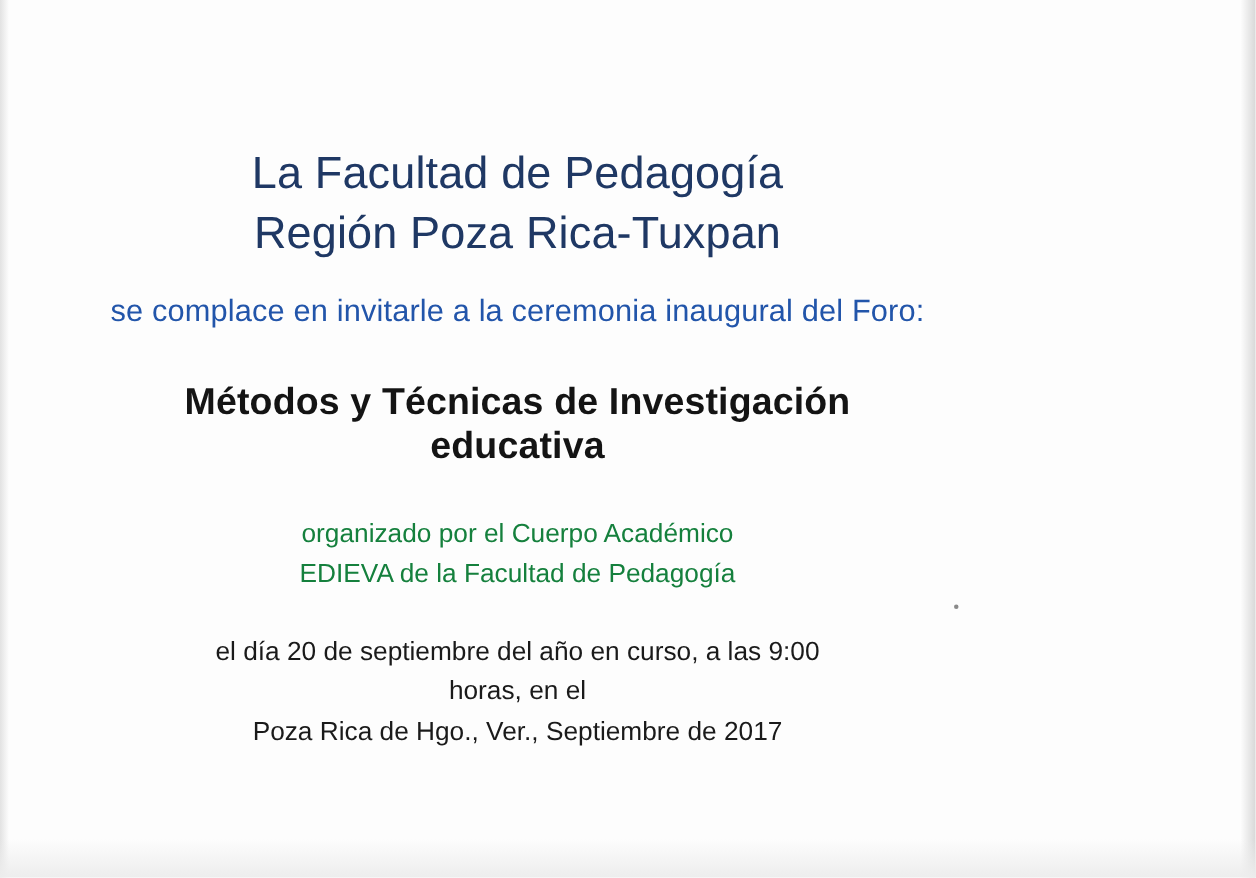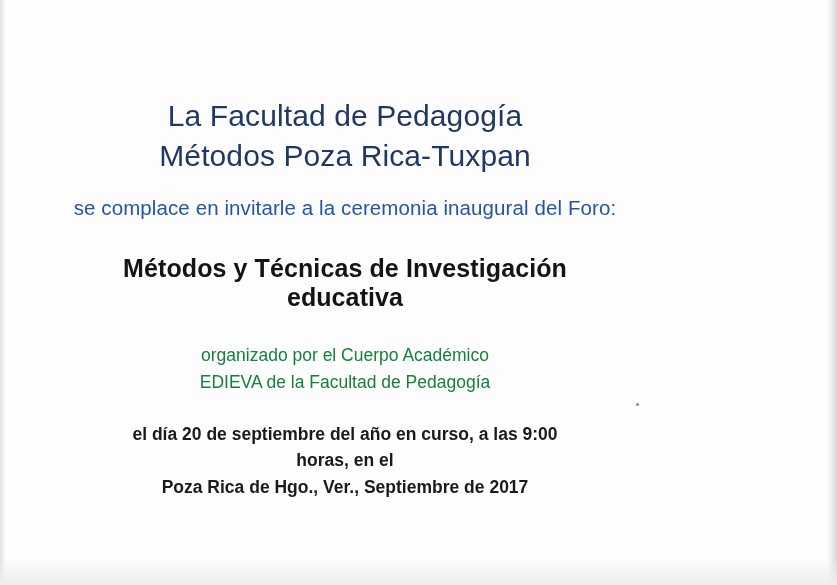--- a/index.html
+++ b/index.html
@@ -82,21 +82,21 @@
     line-height: 1.5;
     font-weight: 400;
     padding: 0 108px;
   }
 
   .details {
     margin-top: 26px;
     color: #1a1a1a;
     font-size: 17.5px;
     line-height: 1.52;
-    font-weight: 700;
+    font-weight: 400;
     padding: 0 48px;
   }
 
   .speck {
     position: absolute;
     left: 636px;
     top: 403px;
     width: 3px;
     height: 3px;
     background: #8a8a8a;
@@ -108,21 +108,21 @@
 
 <div class="page">
   <div class="edge-left"></div>
   <div class="edge-right"></div>
   <div class="edge-bottom"></div>
 
   <div class="invite">
 
     <div class="heading">
       <span>La Facultad de Pedagogía</span>
-      <span class="line2">Métodos Poza Rica-Tuxpan</span>
+      <span class="line2">Región Poza Rica-Tuxpan</span>
     </div>
 
     <div class="subtitle">se complace en invitarle a la ceremonia inaugural del Foro:</div>
 
     <div class="foro-title">Métodos y Técnicas de Investigación educativa</div>
 
     <div class="organizer">organizado por el Cuerpo Académico EDIEVA de la Facultad de Pedagogía</div>
 
     <div class="details">
       <div>el día 20 de septiembre del año en curso, a las  9:00 horas, en el</div>

